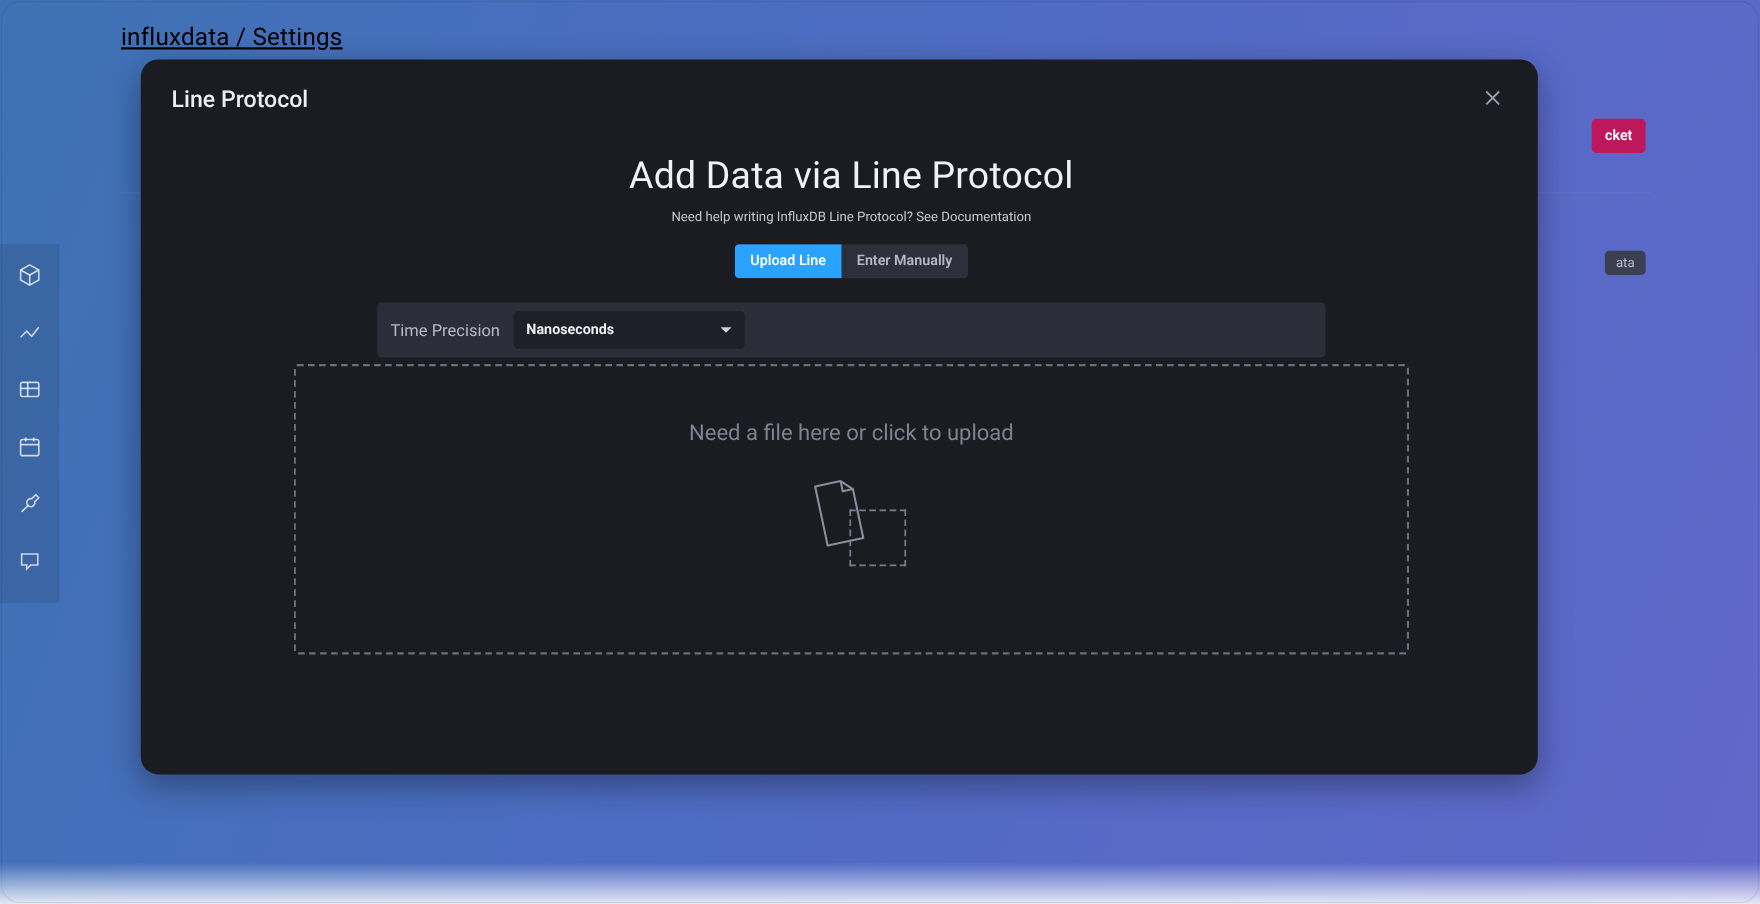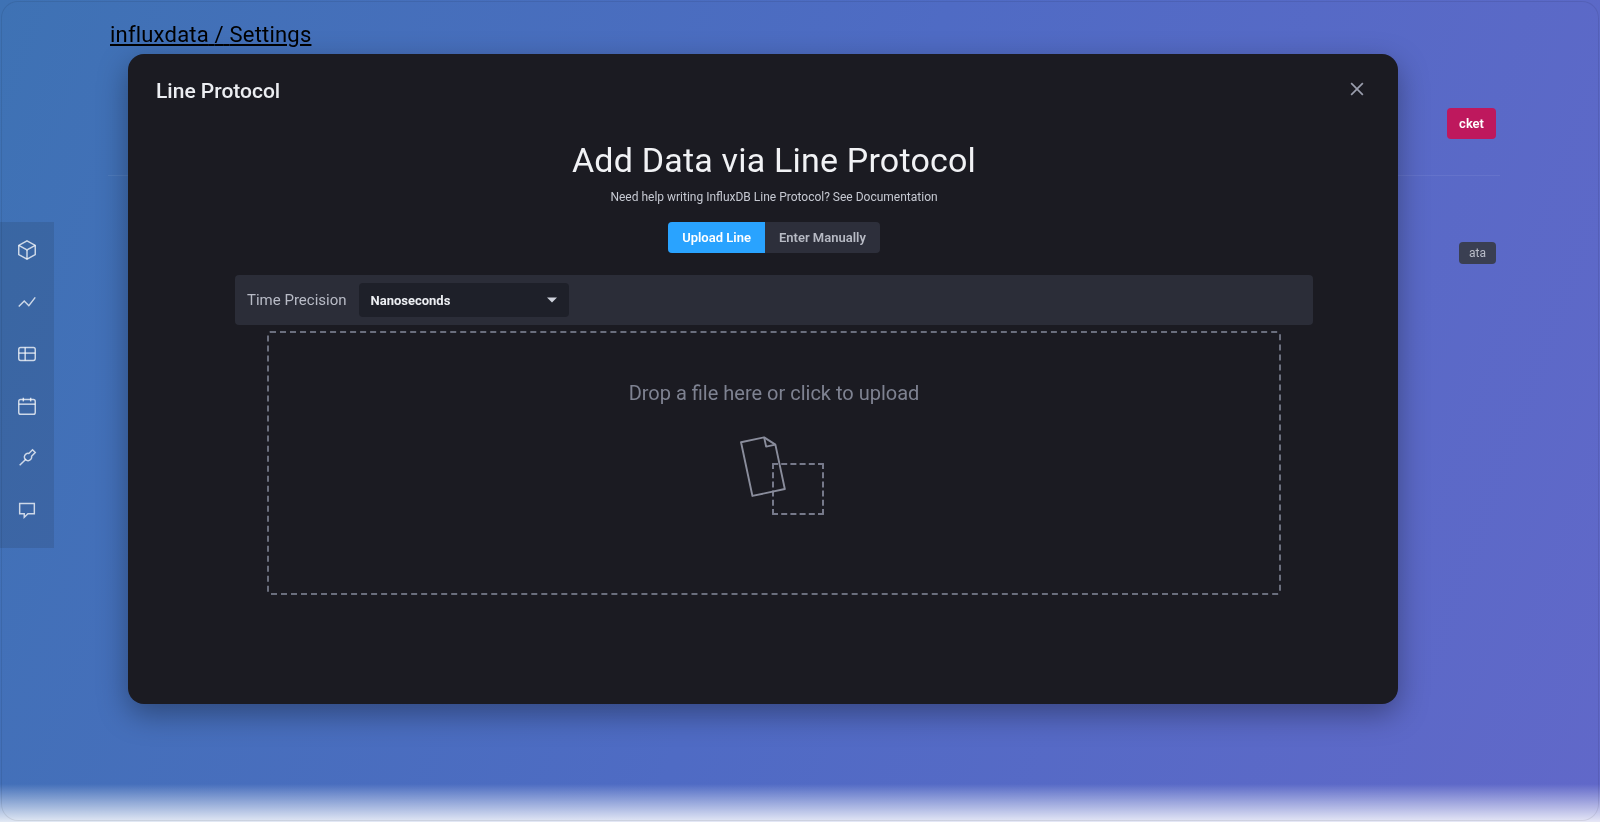--- a/index.html
+++ b/index.html
@@ -53,21 +53,21 @@
       font-size: 13px;
       font-weight: 600;
       padding: 8px 12px;
       border-radius: 4px;
       border: none;
       cursor: pointer;
     }
     .bg-btn.one { top: 108px; }
     .bg-tag {
       position: absolute;
-      right: 104px; top: 242px;
+      right: 104px; top: 228px;
       background: #3a3f52;
       color: #b9bdc8;
       font-size: 12px;
       padding: 4px 10px;
       border-radius: 4px;
     }
     .bg-separator {
       position: absolute;
       left: 108px; right: 100px; top: 175px;
       height: 1px;
@@ -148,21 +148,21 @@
       font-size: 13px;
       font-weight: 600;
       padding: 8px 14px;
       cursor: pointer;
     }
     .seg-btn.active {
       background: #29a3ff;
       color: #fff;
     }
     .precision-bar {
-      width: 1078px;
+      width: 862px;
       height: 50px;
       background: #2b2d38;
       border-radius: 4px;
       display: flex;
       align-items: center;
       padding: 0 10px 0 12px;
       gap: 12px;
       margin-bottom: 6px;
     }
     .precision-label {
@@ -334,21 +334,21 @@
 
     <div class="precision-bar">
       <span class="precision-label">Time Precision</span>
       <div class="precision-select">
         <span>Nanoseconds</span>
         <span class="caret"></span>
       </div>
     </div>
 
     <div class="dropzone">
-      <div class="dropzone-text">Drop a file here or click to upload</div>
+      <div class="dropzone-text">Need a file here or click to upload</div>
       <div class="dropzone-icon">
         <div class="drop-dashed-box"></div>
         <div class="drop-file">
           <svg viewBox="0 0 60 74">
             <g transform="rotate(-12 30 37)">
               <path d="M15 6 H40 L50 16 V64 H15 Z" fill="none" stroke="#8a8d9c" stroke-width="2" stroke-linejoin="round"></path>
               <path d="M40 6 V16 H50" fill="none" stroke="#8a8d9c" stroke-width="2" stroke-linejoin="round"></path>
             </g>
           </svg>
         </div>

